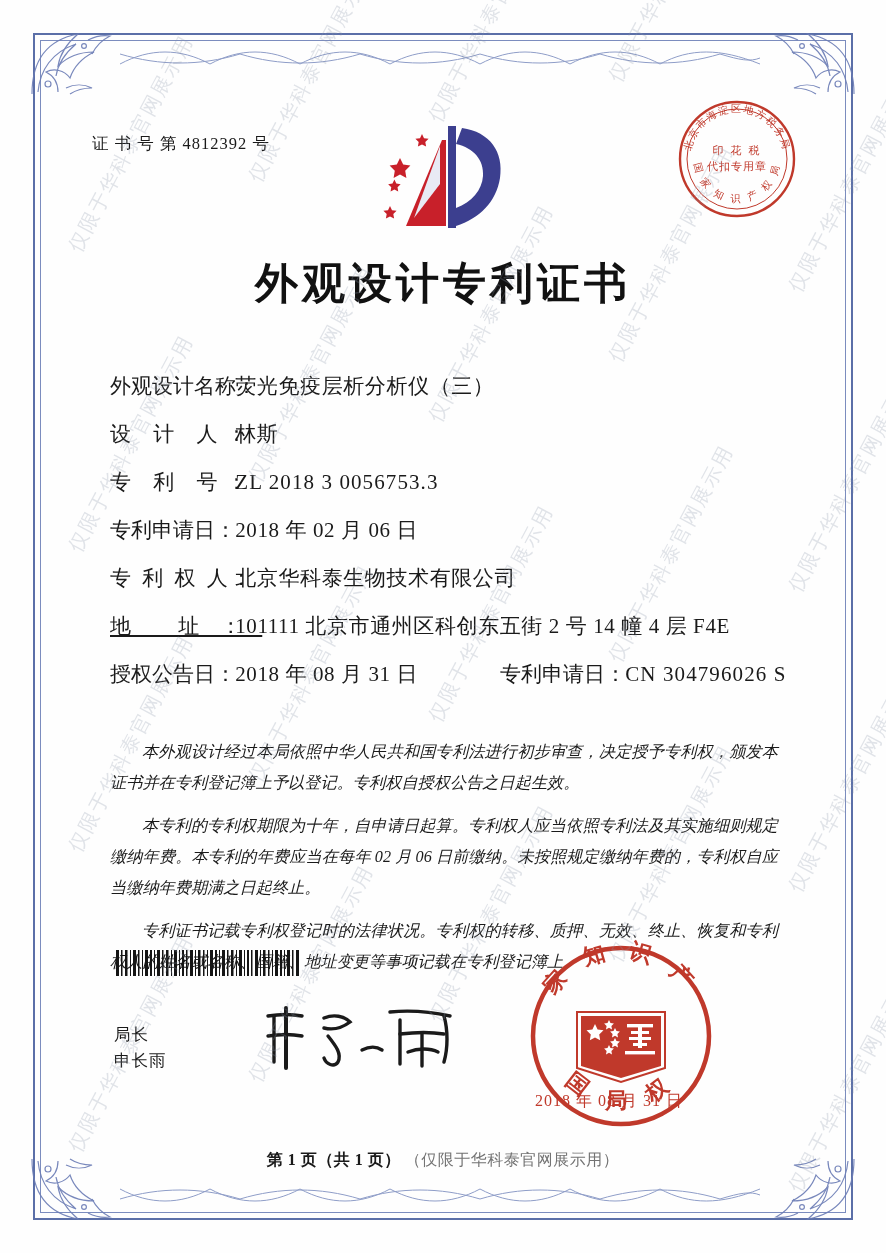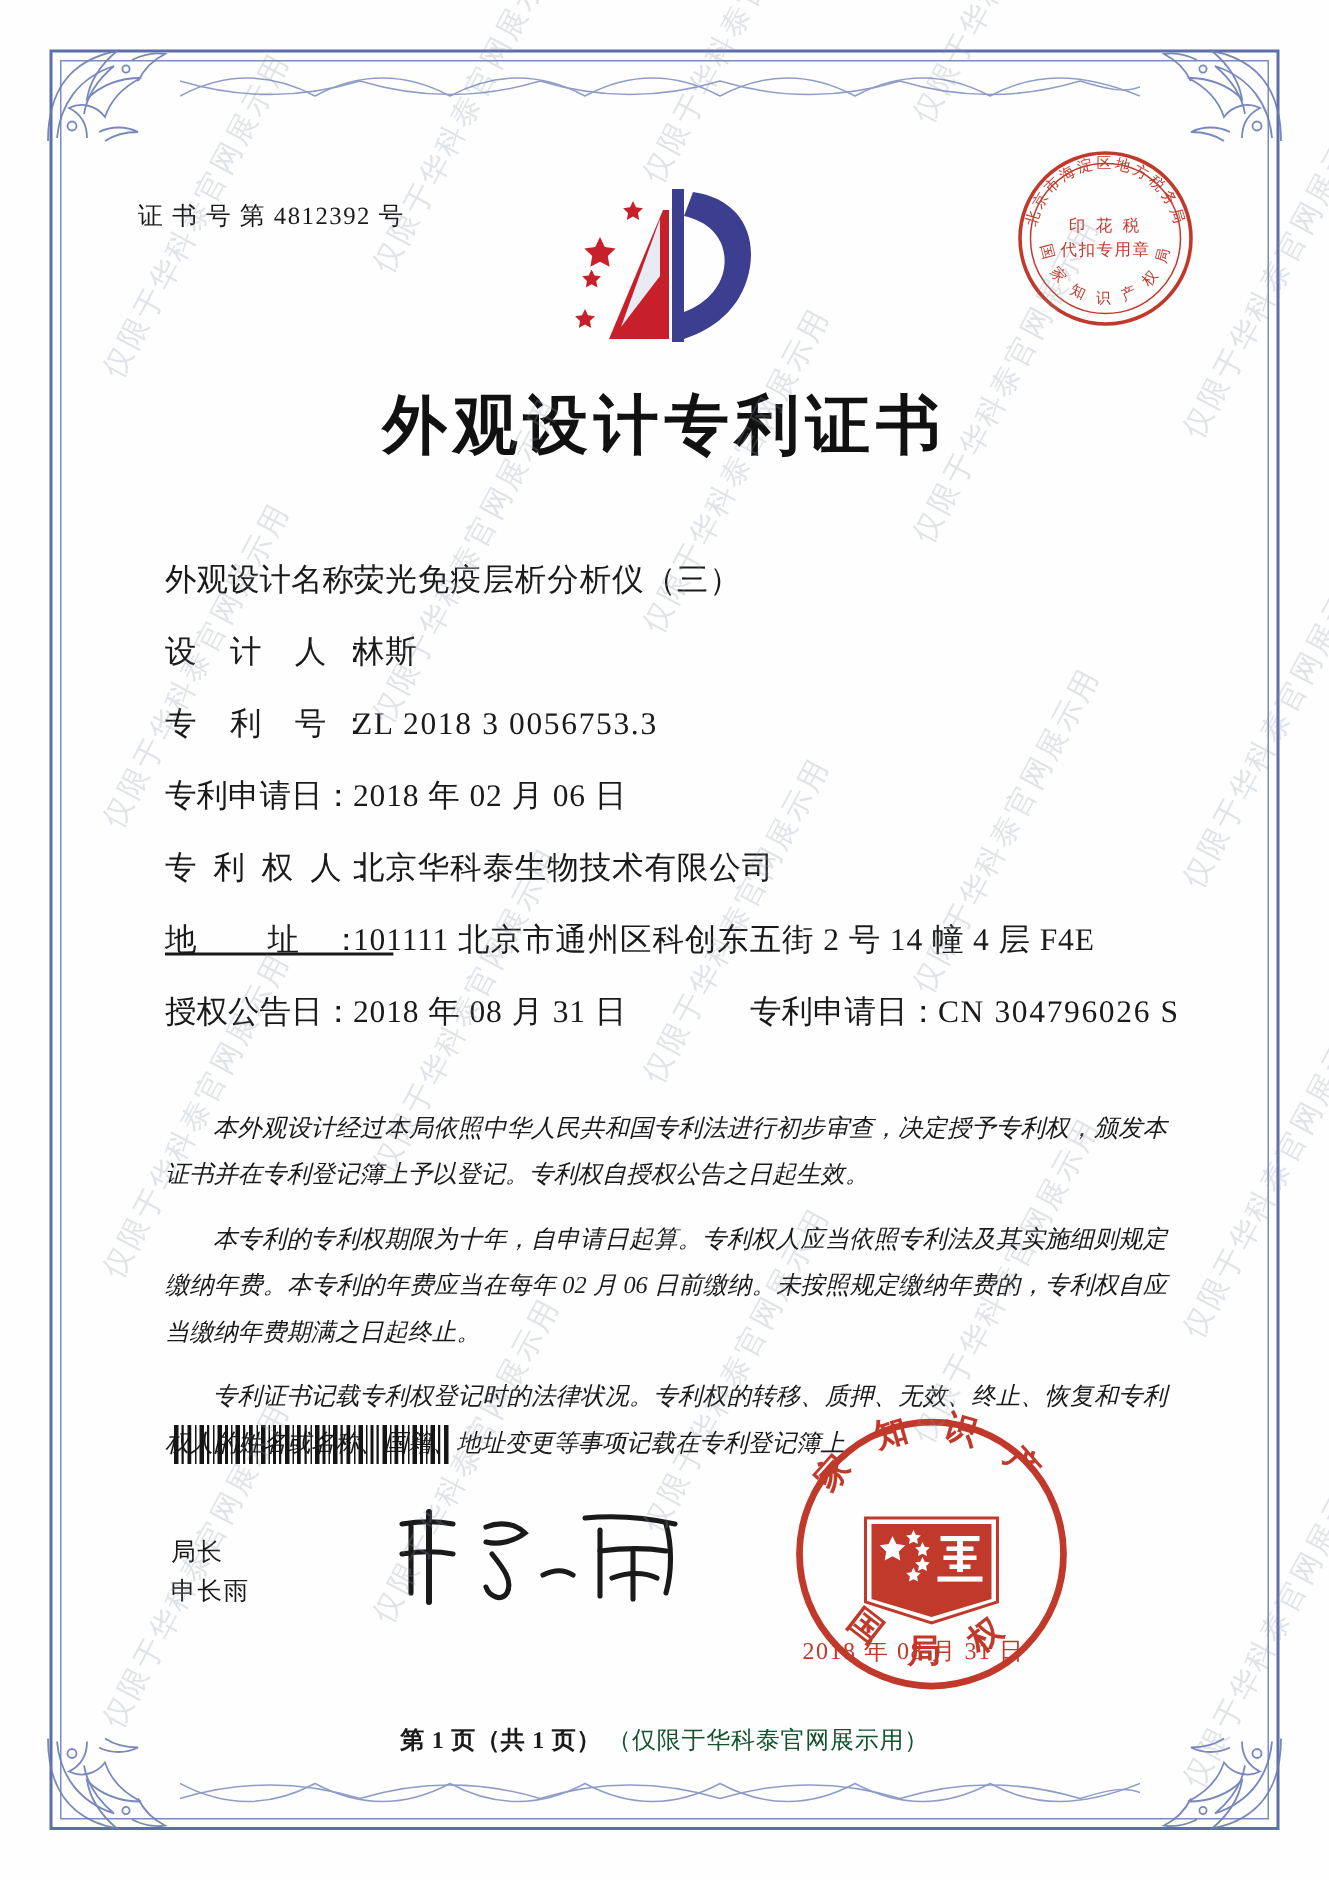--- a/index.html
+++ b/index.html
@@ -181,21 +181,21 @@
 
   
   .footer {
     position: absolute;
     left: 0; right: 0;
     top: 1150px;
     text-align: center;
     font-size: 16px;
   }
   .footer .pg { letter-spacing: 0.5px; font-weight: bold; }
-  .footer .note { color: #14532d; letter-spacing: 0.5px; }
+  .footer .note { color: #737373; letter-spacing: 0.5px; }
 
   
   .watermarks {
     position: absolute;
     left: 0; top: 0; right: 0; bottom: 0;
     pointer-events: none;
     overflow: hidden;
   }
   .wm {
     position: absolute;

